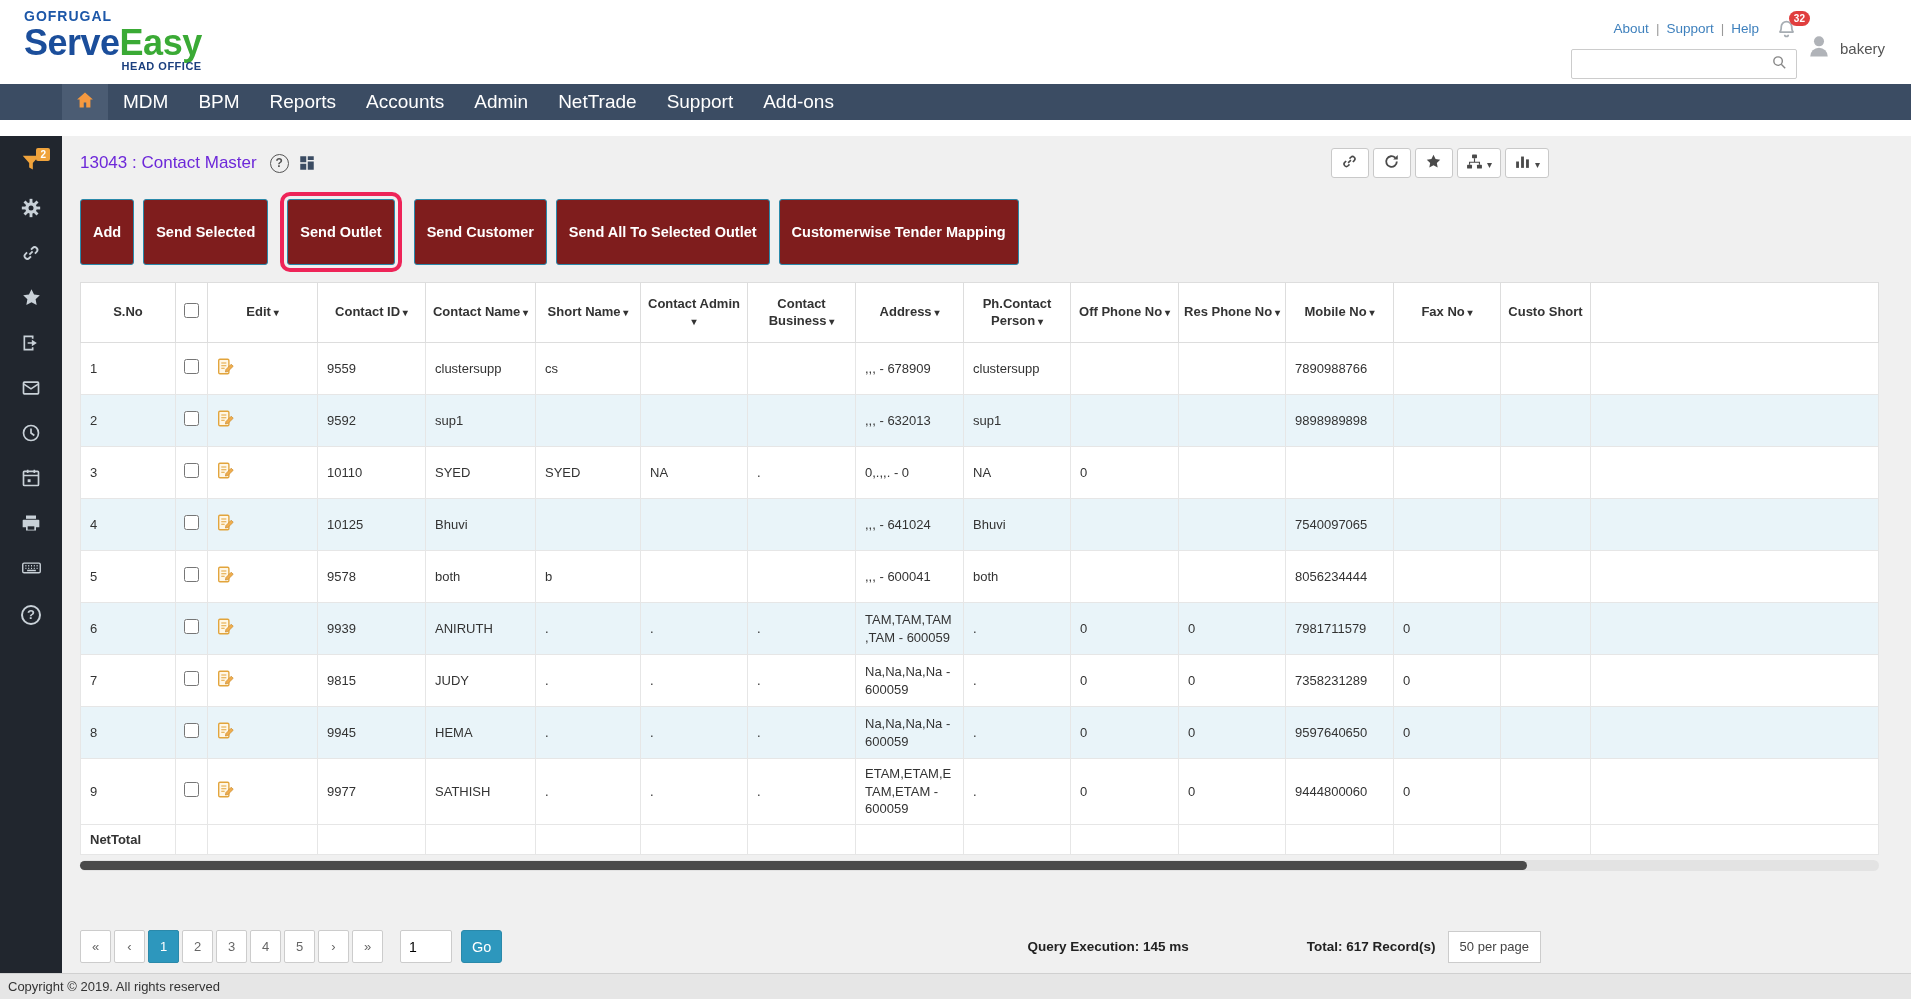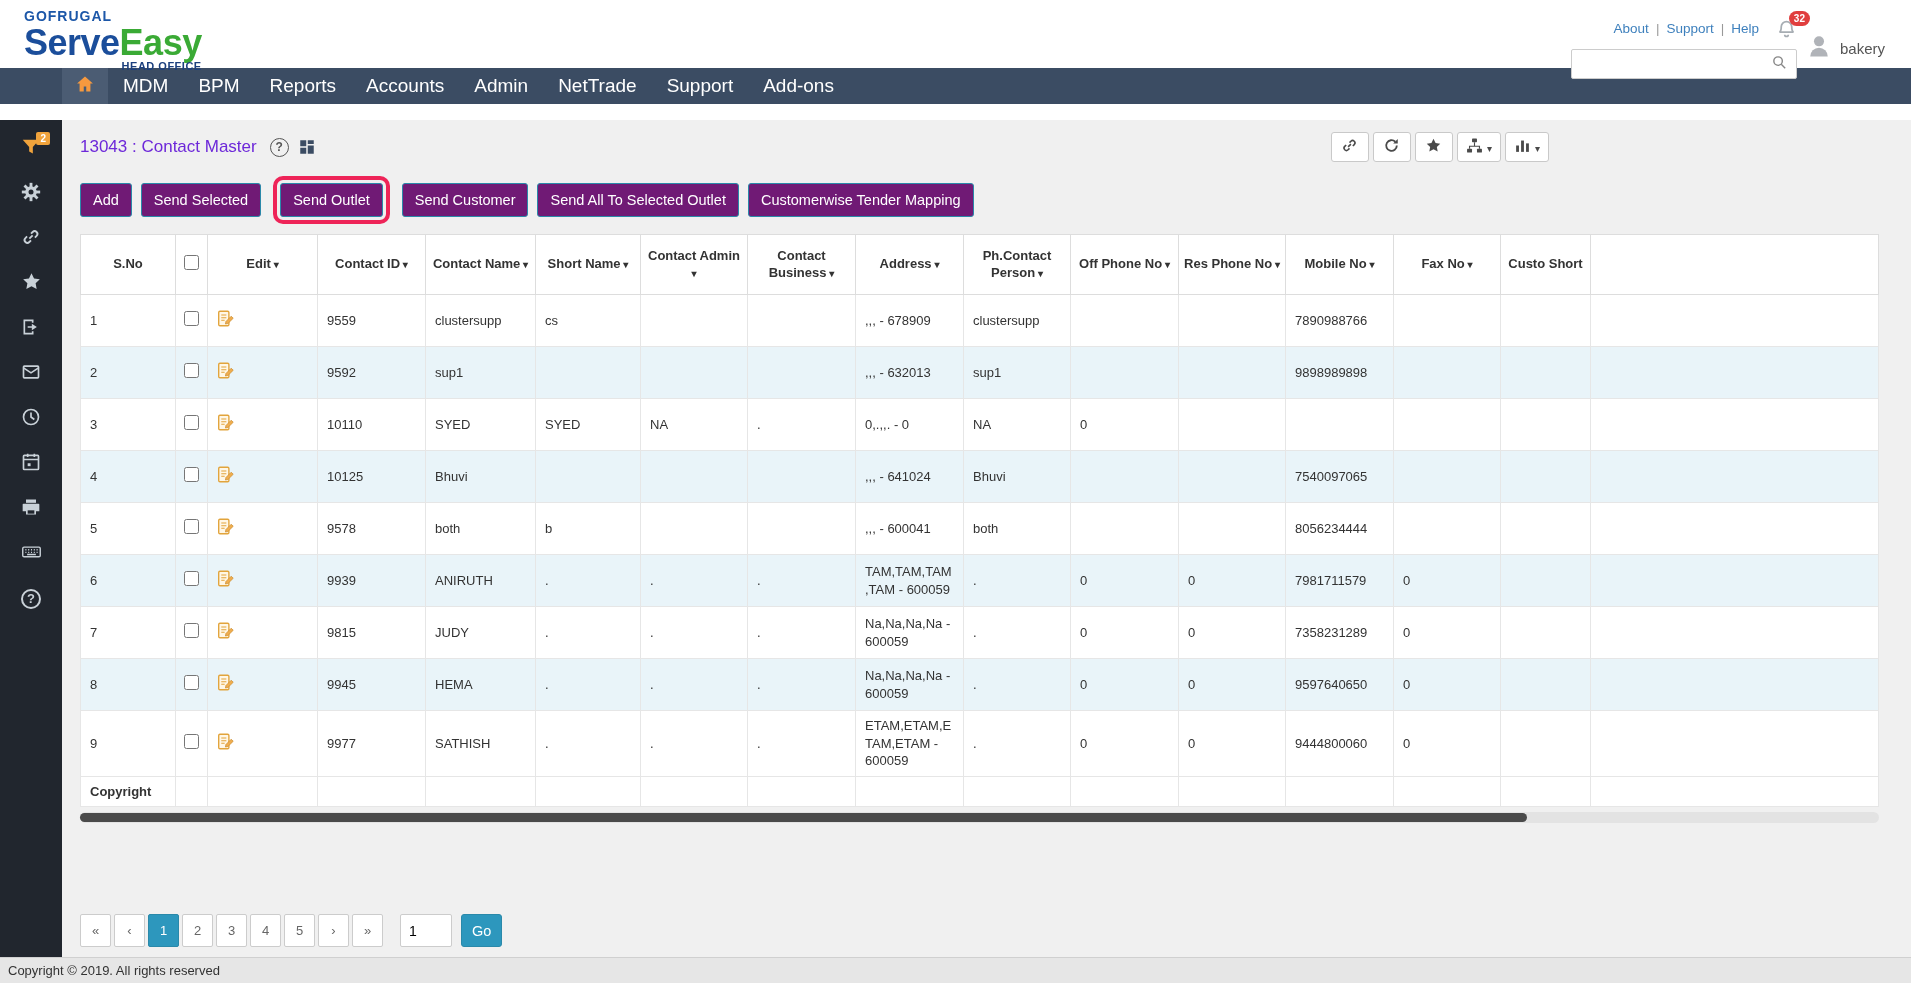--- a/index.html
+++ b/index.html
@@ -1,21 +1,21 @@
 <!DOCTYPE html>
 <html><head>
 <meta charset="utf-8">
 <style>
   * { box-sizing: border-box; margin: 0; padding: 0; }
   html,body { width:1911px; height:1003px; overflow:hidden; }
   body { font-family:"Liberation Sans", sans-serif; background:#fff; color:#333; }
   [data-interactable="true"] { cursor:pointer; }
 
   
-  .top { height:68px; background:#fff; display:flex; justify-content:space-between; padding:8px 26px 0 24px; }
+  .top { height:84px; background:#fff; display:flex; justify-content:space-between; padding:8px 26px 0 24px; }
   .logo .brand { color:#1c57a8; font-weight:bold; font-size:14px; letter-spacing:1px; }
   .logo .product { font-size:36px; font-weight:bold; line-height:1.05; letter-spacing:-.5px; }
   .logo .serve { color:#1b4e9b; } .logo .easy { color:#3aaa35; }
   .logo .sub { color:#1b3f7e; font-size:11px; font-weight:bold; text-align:right; letter-spacing:.5px; margin-top:-2px; }
   .hdr-right { display:flex; gap:8px; padding-top:8px; }
   .links { display:flex; align-items:center; justify-content:flex-end; gap:7px; font-size:13.5px; height:24px; }
   .links a { color:#3e80bd; text-decoration:none; }
   .links .sep { color:#999; }
   .bell { position:relative; margin-left:10px; display:inline-flex; }
   .nbadge { position:absolute; top:-7px; right:-13px; background:#e03e3e; color:#fff; font-size:10px; font-weight:bold; padding:2px 5px; border-radius:9px; }
@@ -43,21 +43,21 @@
   .title-row { display:flex; align-items:center; height:34px; padding-left:6px; }
   .title-row h1 { font-size:17px; font-weight:400; color:#6d28d9; }
   .qmark { width:19px; height:19px; border:1.5px solid #555; border-radius:50%; font-size:12px; font-weight:bold; color:#555; display:inline-flex; align-items:center; justify-content:center; margin-left:13px; }
   .gridic { margin-left:9px; display:inline-flex; }
   .toolbar { margin-left:auto; margin-right:362px; display:flex; gap:4px; }
   .tb-btn { height:30px; min-width:38px; background:#fff; border:1px solid #c9c9c9; border-radius:3px; display:inline-flex; align-items:center; justify-content:center; gap:4px; padding:0 8px; }
   .caret::after { content:"▾"; font-size:10px; color:#4a4a4a; }
 
   
   .actions { margin-top:12px; display:flex; align-items:center; gap:9px; padding:7px 0 7px 6px; }
-  .btn { background:#701a75; color:#fff; border:1px solid #2a89aa; border-radius:3px; font-size:14.5px; padding:8px 12px; font-family:inherit; white-space:nowrap; }
+  .btn { background:#7f1d1d; color:#fff; border:1px solid #2a89aa; border-radius:3px; font-size:14.5px; padding:24px 12px; font-family:inherit; white-space:nowrap;font-weight:bold; }
   .btn.annotated { outline:4px solid #ee2458; outline-offset:3px; margin:0 10px; }
 
   
   .table-wrap { margin-top:10px; margin-left:6px; width:1799px; overflow:hidden; }
   table { width:1799px; table-layout:fixed; border-collapse:collapse; background:#fff; font-size:13px; color:#333; border:1px solid #ddd; }
   th { font-weight:bold; text-align:center; vertical-align:middle; padding:8px 5px; height:60px; border:1px solid #ddd; background:#fff; line-height:1.3; }
   th.sortable::after { content:" ▾"; font-size:10px; }
   td { border:1px solid #e6e6e6; padding:6px 9px; height:52px; vertical-align:middle; line-height:1.35; overflow-wrap:anywhere; }
   tbody tr:nth-child(even) { background:#e9f4f9; }
   td.num { text-align:left; }
@@ -562,21 +562,21 @@
     <td data-interactable="false">0</td>
     <td data-interactable="false">0</td>
     <td data-interactable="false">9444800060</td>
     <td data-interactable="false">0</td>
     <td data-interactable="false"></td>
     <td class="c-fill" data-interactable="false"></td>
   </tr>
           </tbody>
         <tfoot>
           <tr data-interactable="false">
-            <td data-interactable="false">Copyright</td>
+            <td data-interactable="false">NetTotal</td>
             <td></td>
               <td></td>
               <td></td>
               <td></td>
               <td></td>
               <td></td>
               <td></td>
               <td></td>
               <td></td>
               <td></td>
@@ -603,19 +603,24 @@
             <button class="pbtn" data-interactable="true">2</button>
             <button class="pbtn" data-interactable="true">3</button>
             <button class="pbtn" data-interactable="true">4</button>
             <button class="pbtn" data-interactable="true">5</button>
           </span>
         <button class="pbtn" data-interactable="true">›</button>
         <button class="pbtn" data-interactable="true">»</button>
         <input class="goto" data-interactable="true" value="1" style="">
         <button class="go" data-interactable="true">Go</button>
       </div>
+      <div class="status" data-interactable="false">
+        <span class="qe" data-interactable="false">Query Execution: 145 ms</span>
+        <span class="total" data-interactable="false">Total: 617 Record(s)</span>
+        <span class="perpage" data-interactable="true">50 per page</span>
+      </div>
     </div>
   </main>
 </div>
 
 <footer class="footer" data-interactable="false">
   <span data-interactable="false">Copyright © 2019. All rights reserved</span>
 </footer>
 
 </body></html>

